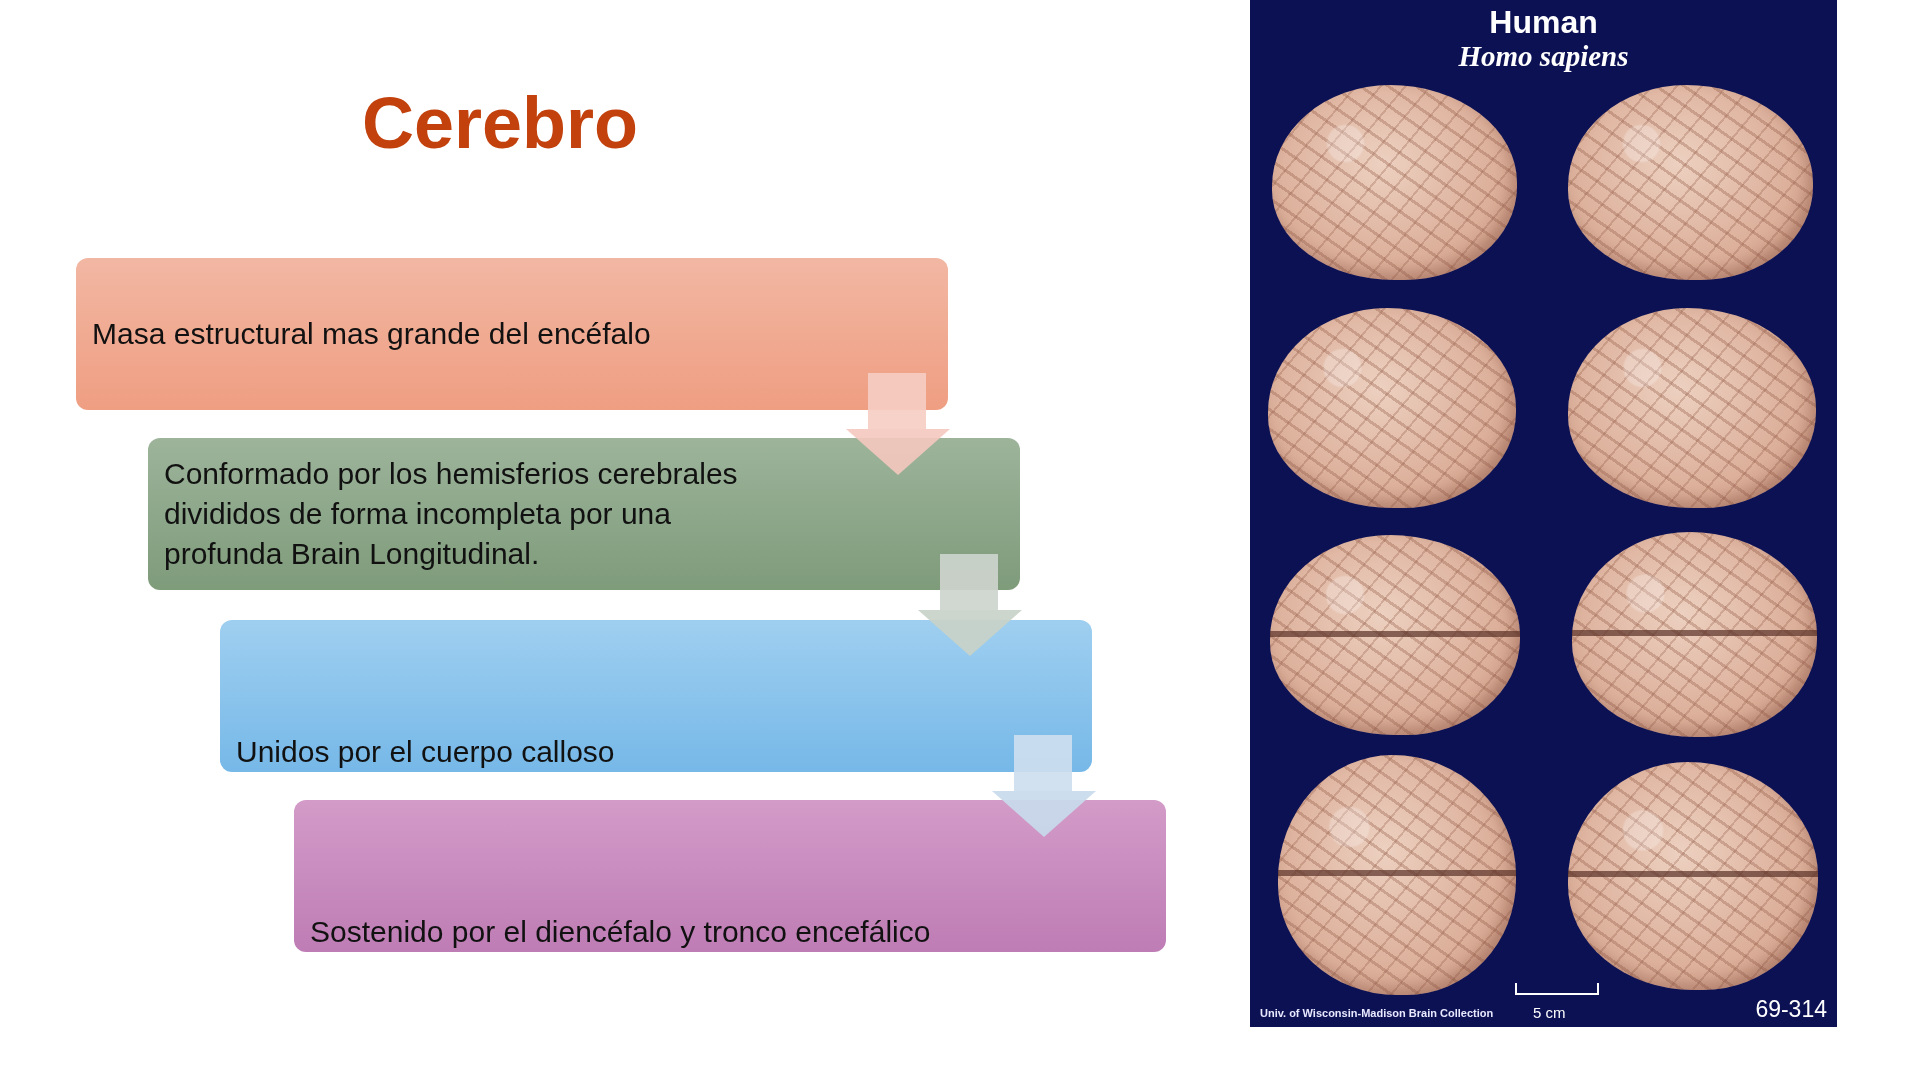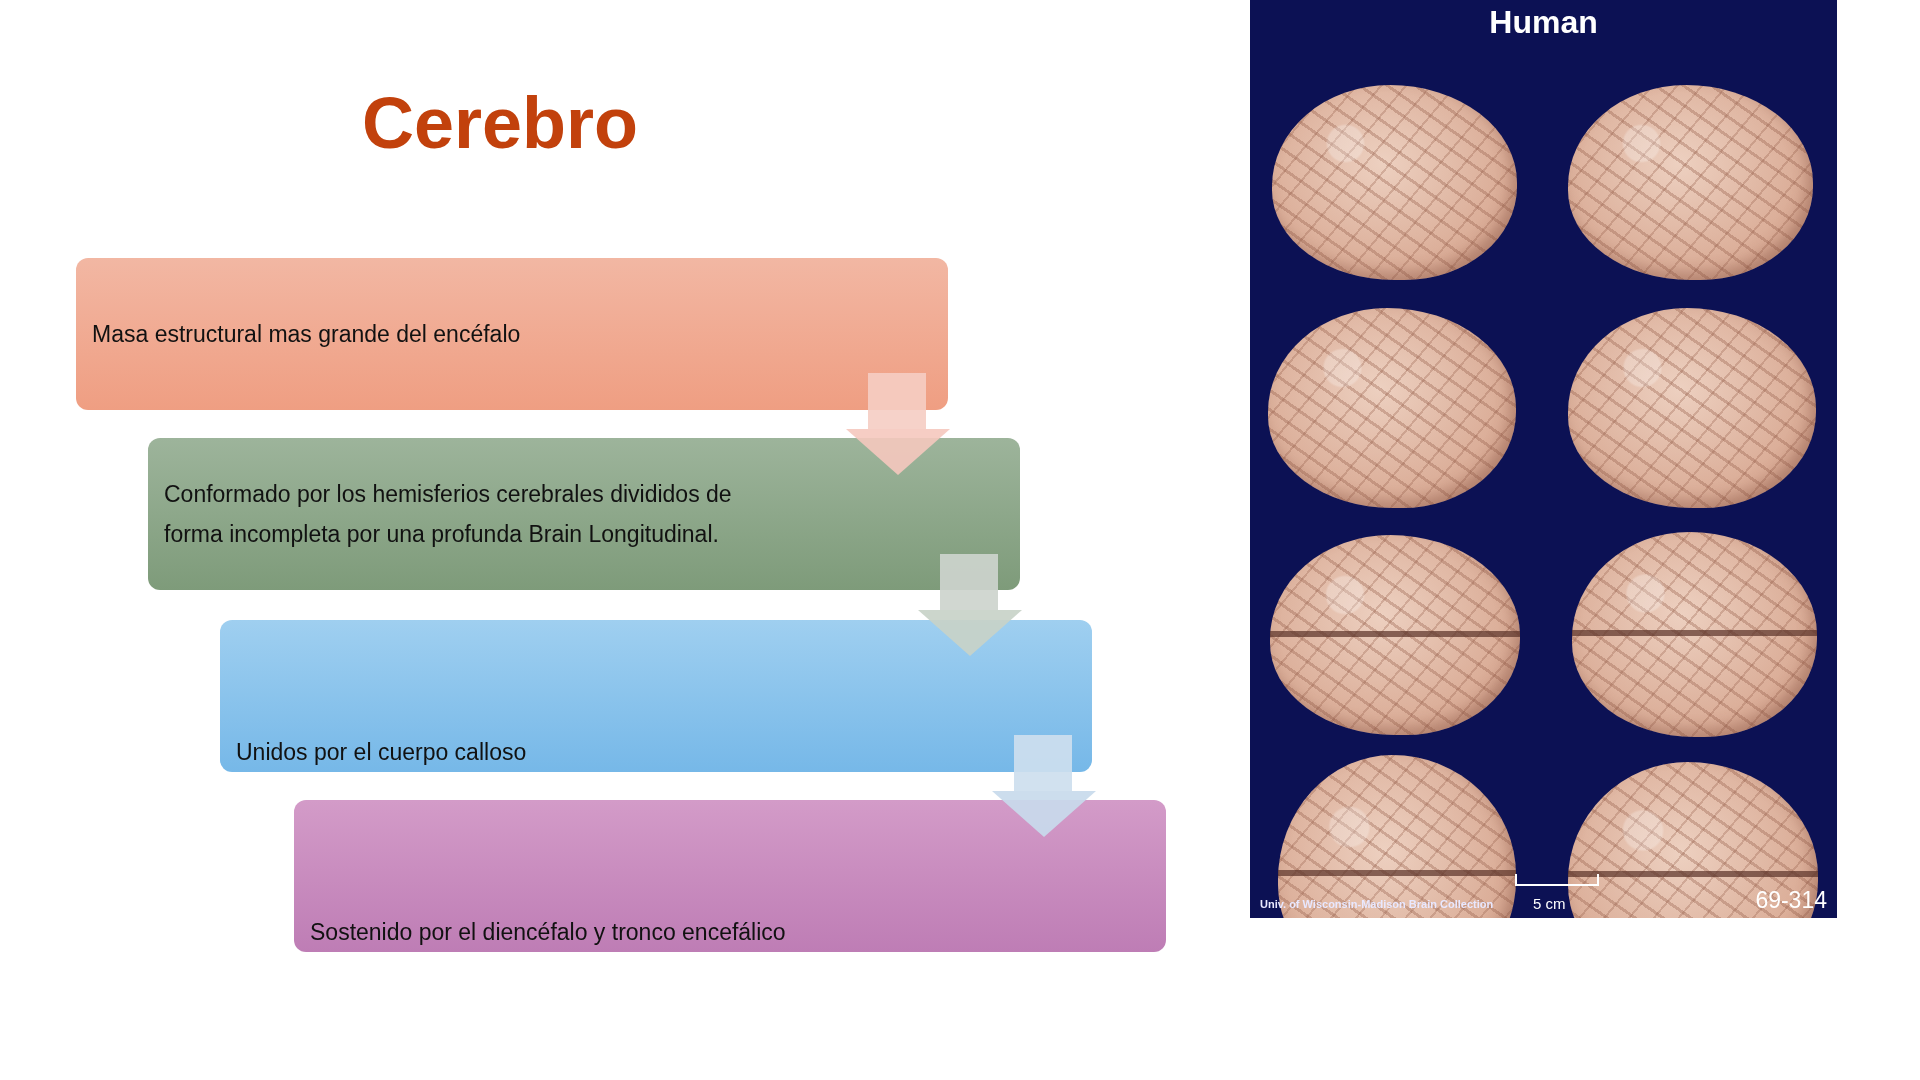--- a/index.html
+++ b/index.html
@@ -2,41 +2,41 @@
 <html><head>
 <meta charset="utf-8">
 <style>
   html, body { margin:0; padding:0; }
   body { width:1920px; height:1080px; background:#ffffff; position:relative; overflow:hidden;
          font-family:"Liberation Sans", sans-serif; }
   .title { position:absolute; left:300px; top:82px; width:400px; text-align:center;
            font-size:72px; font-weight:bold; color:#c2410c; letter-spacing:0px; }
   .box { position:absolute; width:872px; height:152px; border-radius:12px; box-sizing:border-box;
          padding:0 16px; display:flex; align-items:center; }
-  .box span { font-size:23px; line-height:40px; color:#111; max-width:640px; display:block; }
+  .box span { font-size:30px; line-height:40px; color:#111; max-width:640px; display:block; }
   .b1 { left:76px; top:258px; background:linear-gradient(#f2b7a3,#ef9e82); }
   .b2 { left:148px; top:438px; background:linear-gradient(#9db49b,#7e9b7a); }
   .b2 span { max-width:620px; line-height:40px; }
   .b3 { left:220px; top:620px; background:linear-gradient(#9fcff0,#76b8e8);align-items:flex-end; }
   .b4 { left:294px; top:800px; background:linear-gradient(#d39bc8,#be7db5);align-items:flex-end; }
   .arrow { position:absolute; width:104px; height:102px; }
   .arrow .stem { position:absolute; left:22px; top:0; width:58px; height:56px; }
   .arrow .head { position:absolute; left:0; top:56px; width:0; height:0;
                  border-left:52px solid transparent; border-right:52px solid transparent; }
   .a1 { left:846px; top:373px; }
   .a1 .stem { background:rgba(245,205,195,0.9); }
   .a1 .head { border-top:46px solid rgba(245,200,190,0.9); }
   .a2 { left:918px; top:554px; }
   .a2 .stem { background:rgba(205,212,205,0.92); }
   .a2 .head { border-top:46px solid rgba(200,210,200,0.92); }
   .a3 { left:992px; top:735px; }
   .a3 .stem { background:rgba(205,222,238,0.92); }
   .a3 .head { border-top:46px solid rgba(200,218,236,0.92); }
 
-  .panel { position:absolute; left:1250px; top:0; width:587px; height:918px; background:#0c1154; overflow:hidden; }
+  .panel { position:absolute; left:1250px; top:0; width:587px; height:1027px; background:#0c1154; overflow:hidden; }
   .panel .ptitle { position:absolute; top:4px; width:100%; text-align:center; color:#fff;
                    font-size:32px; font-weight:bold; }
   .panel .psub { position:absolute; top:40px; width:100%; text-align:center; color:#fff;
                  font-family:"Liberation Serif", serif; font-style:italic; font-weight:bold; font-size:29px; }
   .brain { position:absolute; border-radius:48% 52% 46% 50% / 52% 50% 48% 46%;
            background:
              radial-gradient(circle at 30% 30%, rgba(255,255,255,0.25) 0 8%, transparent 9%),
              repeating-linear-gradient(35deg, rgba(150,95,75,0.35) 0 3px, transparent 3px 16px),
              repeating-linear-gradient(-50deg, rgba(150,95,75,0.3) 0 2px, transparent 2px 19px),
              radial-gradient(ellipse at 45% 40%, #edd0c0, #d9aa94 70%, #b98670);
@@ -74,20 +74,21 @@
     <div class="stem"></div>
     <div class="head"></div>
   </div>
 <div class="arrow a3">
     <div class="stem"></div>
     <div class="head"></div>
   </div>
 
 <div class="panel">
   <div class="ptitle">Human</div>
+  <div class="psub">Homo sapiens</div>
 
   <div class="brain" style="left:22px;top:85px;width:245px;height:195px;"></div>
   <div class="brain" style="left:318px;top:85px;width:245px;height:195px;"></div>
   <div class="brain" style="left:18px;top:308px;width:248px;height:200px;"></div>
   <div class="brain" style="left:318px;top:308px;width:248px;height:200px;"></div>
   <div class="brain split" style="left:20px;top:535px;width:250px;height:200px;"></div>
   <div class="brain split" style="left:322px;top:532px;width:245px;height:205px;"></div>
   <div class="brain split" style="left:28px;top:755px;width:238px;height:240px;"></div>
   <div class="brain split" style="left:318px;top:762px;width:250px;height:228px;"></div>
 

